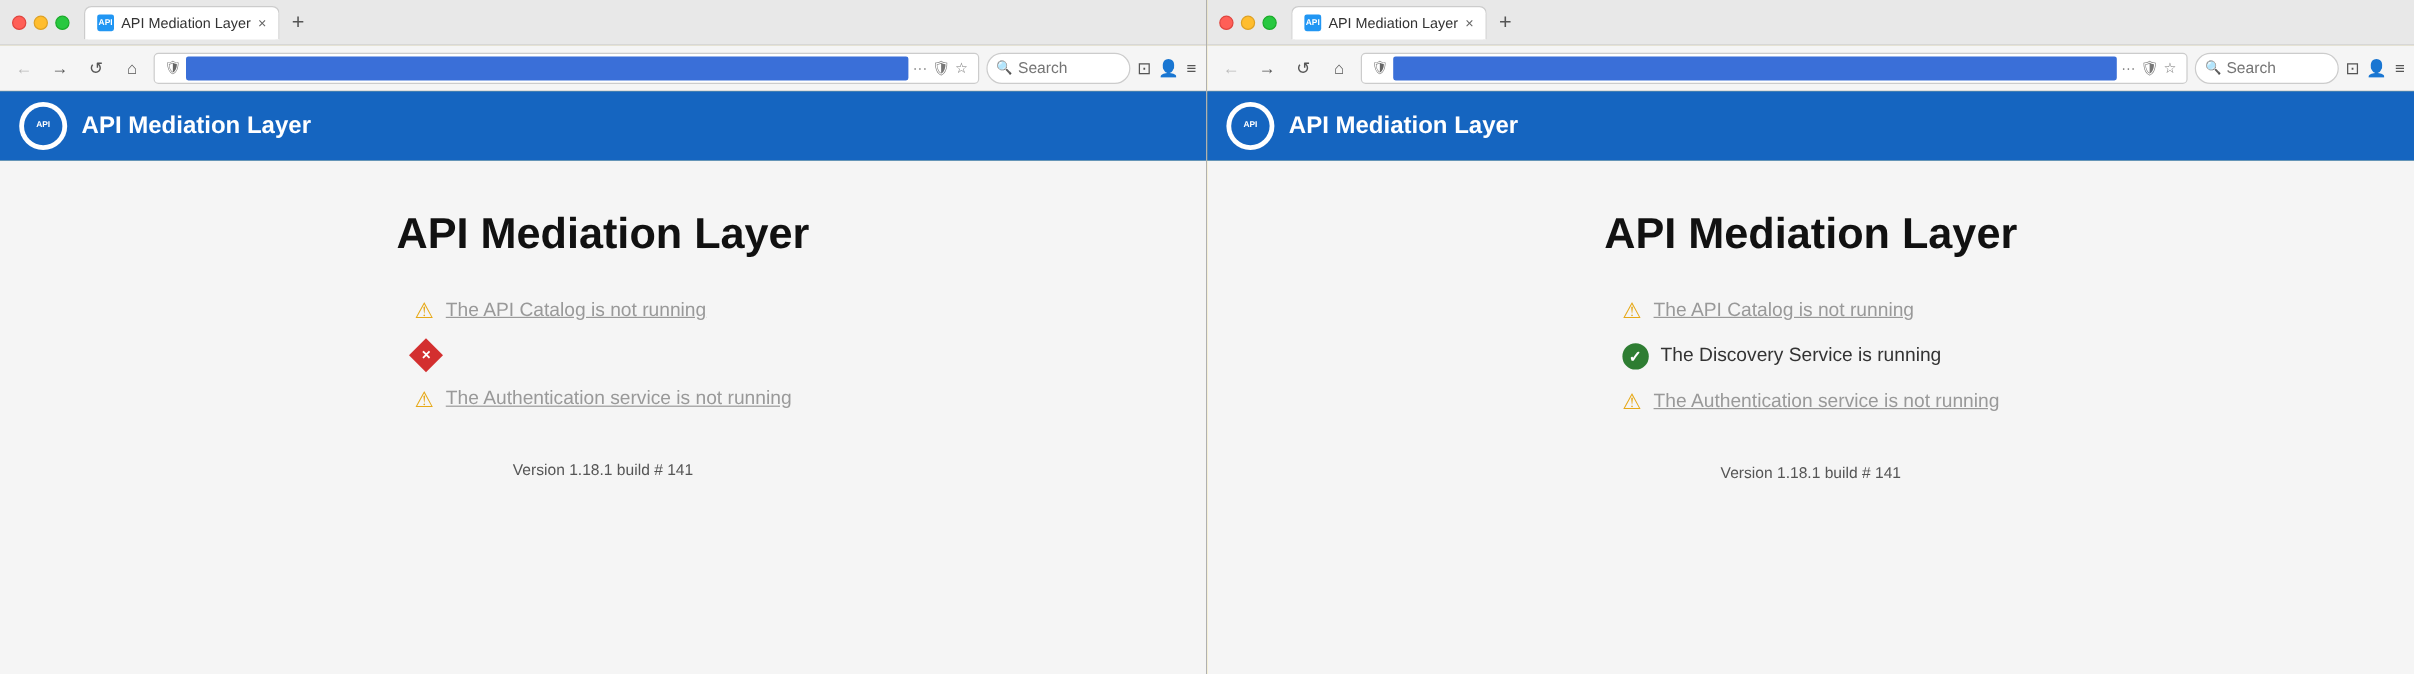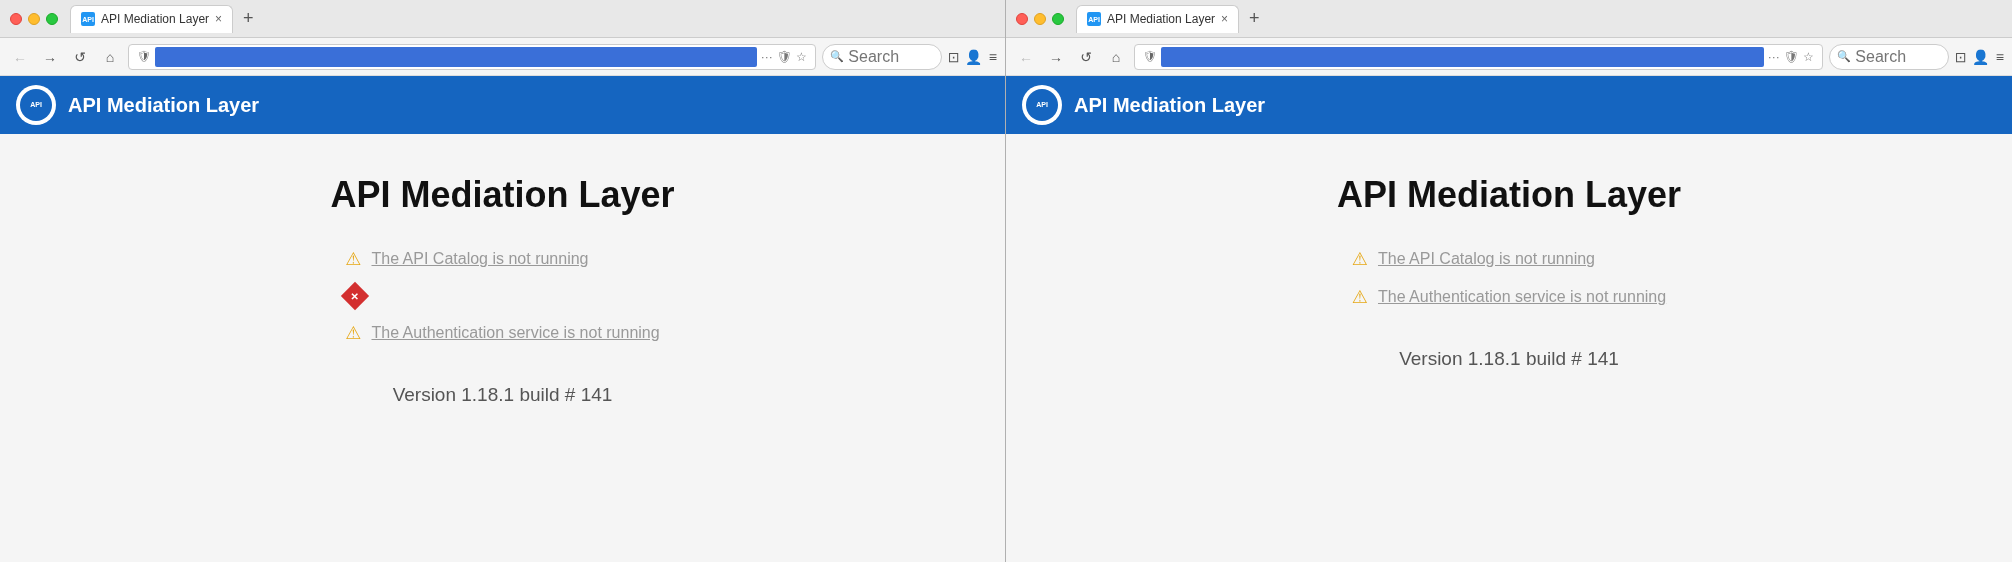--- a/index.html
+++ b/index.html
@@ -172,21 +172,21 @@
     }
 
     .search-icon-small {
       color: #777;
       font-size: 11px;
     }
 
     .search-input {
       border: none;
       outline: none;
-      font-size: 16px;
+      font-size: 13px;
       color: #999;
       background: transparent;
       width: 80px;
     }
 
     .browser-action-icons {
       display: flex;
       gap: 6px;
       align-items: center;
       color: #555;
@@ -307,21 +307,21 @@
     }
 
     .success-circle::after {
       content: '✓';
       color: white;
       font-size: 13px;
       font-weight: bold;
     }
 
     .version-text {
-      font-size: 19px;
+      font-size: 13px;
       color: #555;
       margin-top: 8px;
     }
 
     
     .warn-icon {
       color: #e6a817;
       font-size: 18px;
       flex-shrink: 0;
     }
@@ -461,20 +461,24 @@
 
   <div class="content-area">
     <h1 class="main-title">API Mediation Layer</h1>
     <div class="status-list">
 
       <div class="status-item">
         <span class="warn-icon">⚠</span>
         <span class="status-text-warning">The API Catalog is not running</span>
       </div>
 
+      <div class="status-item">
+        <div class="success-circle"></div>
+        <span class="status-text-running">The Discovery Service is running</span>
+      </div>
 
       <div class="status-item">
         <span class="warn-icon">⚠</span>
         <span class="status-text-warning">The Authentication service is not running</span>
       </div>
     </div>
     <span class="version-text">Version 1.18.1 build # 141</span>
   </div>
 </div>
 

